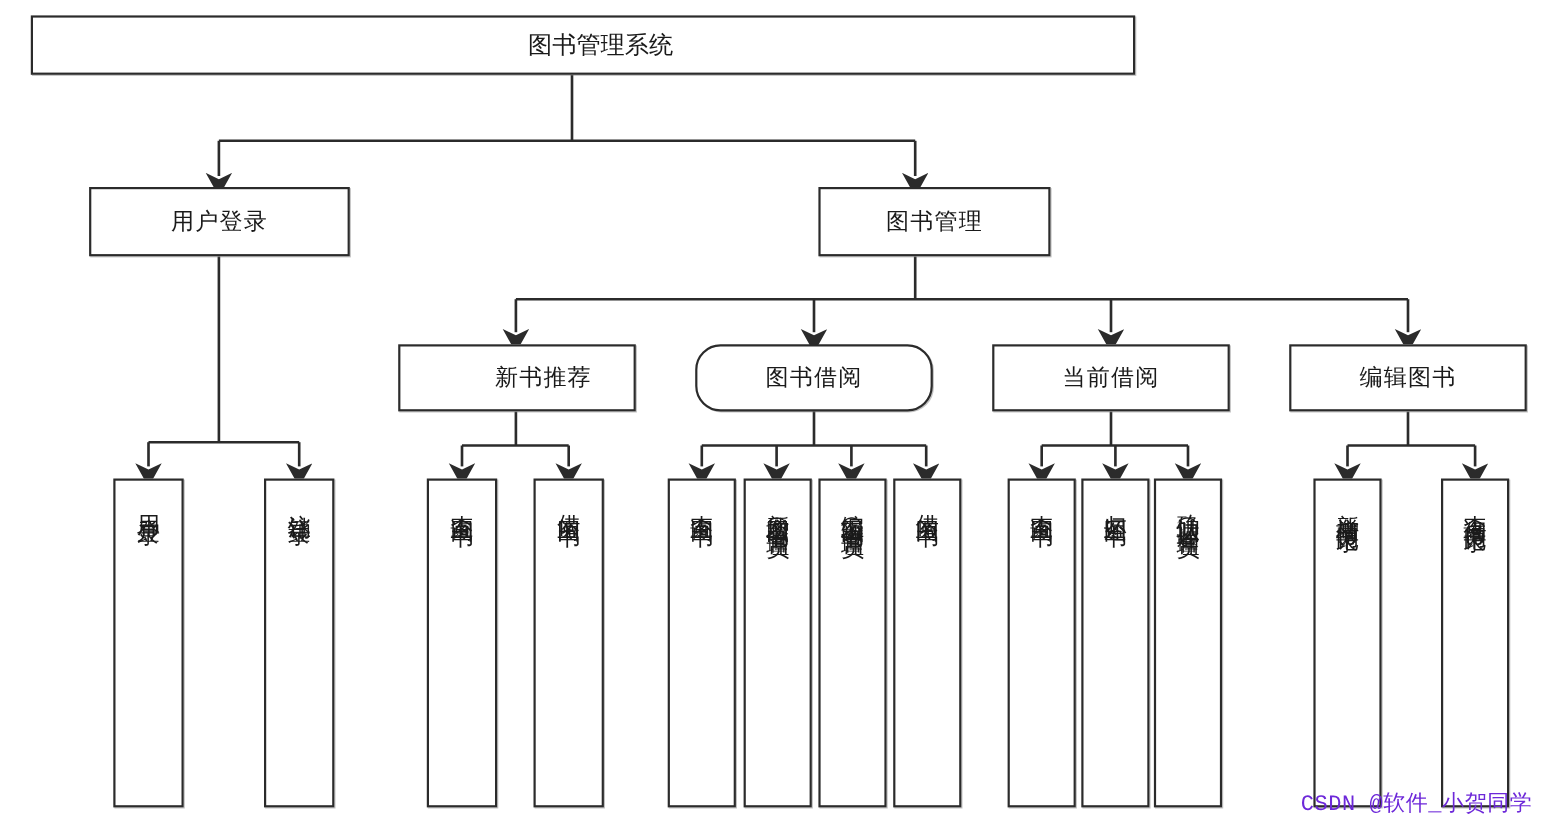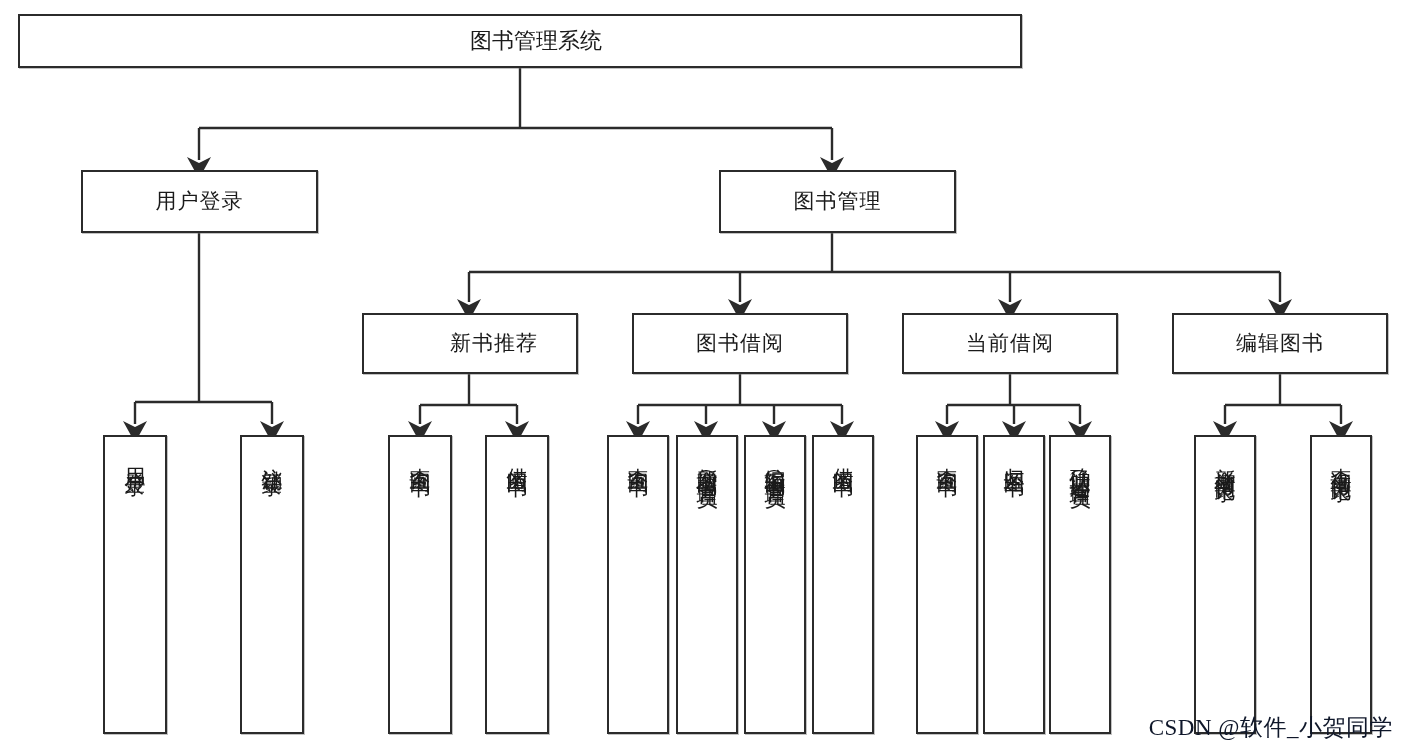--- a/index.html
+++ b/index.html
@@ -52,25 +52,25 @@
     text-orientation: upright;
     letter-spacing: 3px;
     line-height: 1.05;
     white-space: nowrap;
     display: block;
   }
   .watermark {
     position: absolute;
     right: 12px;
     bottom: 4px;
-    font-size: 23px;
-    color: #0f172a;
+    font-size: 20px;
+    color: #6d28d9;
     letter-spacing: 0.5px;
     white-space: nowrap;
-    font-family: Liberation Serif, serif;
+    font-family: Liberation Mono, monospace;
   }
 </style>
 </head>
 <body>
 
 <div id="canvas">
 
   <svg id="wires" viewBox="0 0 1405 747">
     <defs>
       <marker id="arrow" markerWidth="10" markerHeight="12" refX="1.2" refY="5" orient="auto" markerUnits="strokeWidth">
@@ -117,35 +117,35 @@
       <path d="M1014,405 L1014,424" marker-end="url(#arrow)"></path>
       <path d="M1080,405 L1080,424" marker-end="url(#arrow)"></path>
 
       <path d="M1280,374 L1280,405"></path>
       <path d="M1225,405 L1341,405"></path>
       <path d="M1225,405 L1225,424" marker-end="url(#arrow)"></path>
       <path d="M1341,405 L1341,424" marker-end="url(#arrow)"></path>
     </g>
   </svg>
 
-  <div class="node root" style="left:18px; top:14px; width:1004px; height:54px;padding-left:32px;">
+  <div class="node root" style="left:28px; top:14px; width:1004px; height:54px;padding-left:32px;">
     <span>图书管理系统</span>
   </div>
 
   <div class="node h" style="left:81px; top:170px; width:237px; height:63px;">
     <span>用户登录</span>
   </div>
-  <div class="node h" style="left:719px; top:170px; width:237px; height:63px;">
+  <div class="node h" style="left:744px; top:170px; width:211px; height:63px;">
     <span>图书管理</span>
   </div>
 
   <div class="node h" style="left:362px; top:313px; width:216px; height:61px;padding-left:48px;">
     <span>新书推荐</span>
   </div>
-  <div class="node h" style="left:632px; top:313px; width:216px; height:61px;">
+  <div class="node h" style="left:632px; top:313px; width:216px; height:61px;border-radius:23px;">
     <span>图书借阅</span>
   </div>
   <div class="node h" style="left:902px; top:313px; width:216px; height:61px;">
     <span>当前借阅</span>
   </div>
   <div class="node h" style="left:1172px; top:313px; width:216px; height:61px;">
     <span>编辑图书</span>
   </div>
 
   <div class="node v" style="left:103px; top:435px; width:64px; height:299px;">

